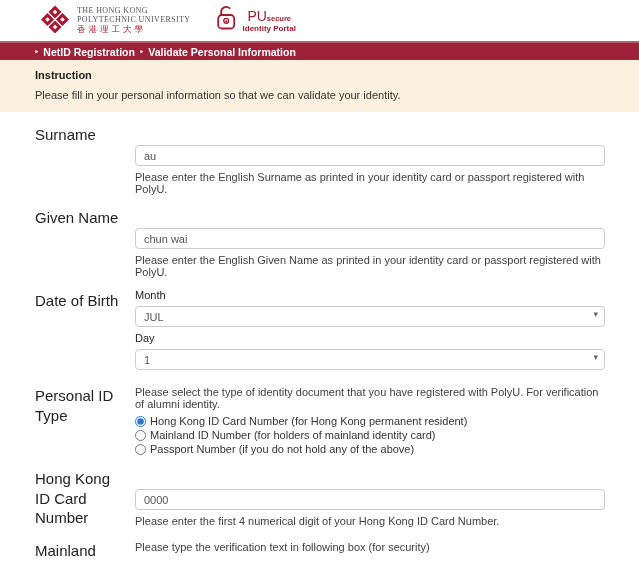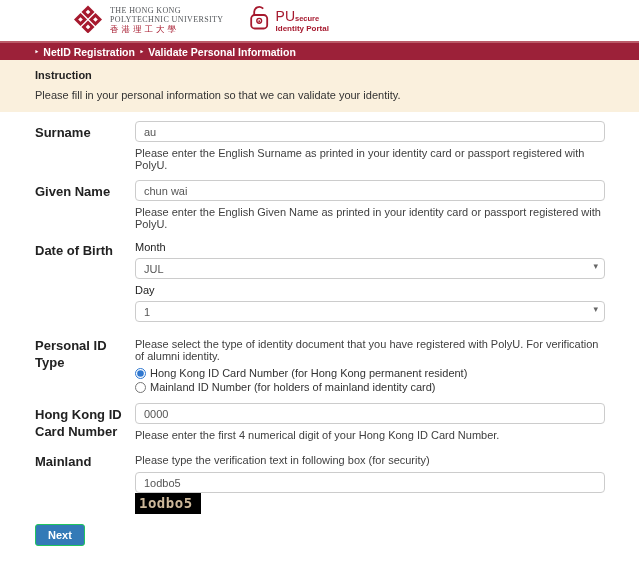--- a/index.html
+++ b/index.html
@@ -14,41 +14,40 @@
   }
 
   
   .header {
     height: 41px;
     display: flex;
     align-items: center;
     padding-left: 40px;
     gap: 24px;
     background: #fff;
-    margin-left: 33px;
   }
   .polyu-logo { display: flex; align-items: center; gap: 7px; }
   .polyu-text { display: flex; flex-direction: column; line-height: 1.15; }
   .polyu-en {
     font-family: "Liberation Serif", serif;
     font-size: 8px;
     letter-spacing: 0.4px;
     color: #53565a;
     text-transform: uppercase;
     white-space: nowrap;
   }
   .polyu-cn {
     font-size: 8.5px;
     color: #a6192e;
     letter-spacing: 3px;
     margin-top: 1px;
     white-space: nowrap;
   }
   .pusecure-logo { display: flex; align-items: center; gap: 5px; }
-  .pusecure-text { line-height: 1.1; }
+  .pusecure-text { line-height: 1.1; text-align: center; }
   .pu-main { color: #a6192e; font-size: 14px; }
   .pu-sub { color: #a6192e; font-size: 7.5px; font-weight: bold; }
   .pu-tagline { color: #a6192e; font-size: 8px; font-weight: bold; }
 
   
   .breadcrumb {
     height: 19px;
     background: #9c2139;
     border-top: 2px solid #bb5b69;
     display: flex;
@@ -68,40 +67,41 @@
   }
   .instruction-title { font-size: 11px; font-weight: bold; color: #222; margin-bottom: 8px; }
   .instruction-text { font-size: 11px; color: #333; }
 
   
   .form { padding: 9px 34px 0 35px; }
   .row { display: flex; margin-bottom: 9px; }
   .row-label {
     width: 100px;
     flex: 0 0 100px;
-    font-size: 13px;
-    font-weight: bold;
+    font-size: 15px;
+    font-weight: normal;
     color: #222;
     padding-top: 4px;
     line-height: 1.3;
     padding-right: 8px;
   }
   .row-field { flex: 1; min-width: 0; }
   .text-input {
     width: 100%;
     height: 21px;
     border: 1px solid #ccc;
     border-radius: 4px;
     padding: 0 8px;
     font-size: 11px;
     color: #555;
     font-family: "Liberation Sans", sans-serif;
     background: #fff;
     outline: none;
     display: block;
+    margin-top: 24px;
   }
   .help-text { font-size: 11px; color: #404040; margin-top: 5px; }
   .sub-label { font-size: 11px; font-weight: normal; color: #222; margin: 2px 0 5px 0; }
   .select-wrap { position: relative; margin-bottom: 3px; }
   .select-wrap select {
     width: 100%;
     height: 21px;
     border: 1px solid #ccc;
     border-radius: 4px;
     padding: 0 8px;
@@ -269,20 +269,24 @@
       <div class="help-text" style="margin-top:4px;">Please select the type of identity document that you have registered with PolyU. For verification of alumni identity.</div>
       <div class="radio-group">
         <label class="radio-line">
           <input type="radio" name="idtype" checked="" style="">
           <span>Hong Kong ID Card Number (for Hong Kong permanent resident)</span>
         </label>
         <label class="radio-line">
           <input type="radio" name="idtype" style="">
           <span>Mainland ID Number (for holders of mainland identity card)</span>
         </label>
+        <label class="radio-line">
+          <input type="radio" name="idtype" style="">
+          <span>Passport Number (if you do not hold any of the above)</span>
+        </label>
       </div>
     </div>
   </div>
 
   
   <div class="row">
     <div class="row-label">Hong Kong ID Card Number</div>
     <div class="row-field">
       <input class="text-input" type="text" value="0000" style="">
       <div class="help-text">Please enter the first 4 numerical digit of your Hong Kong ID Card Number.</div>

